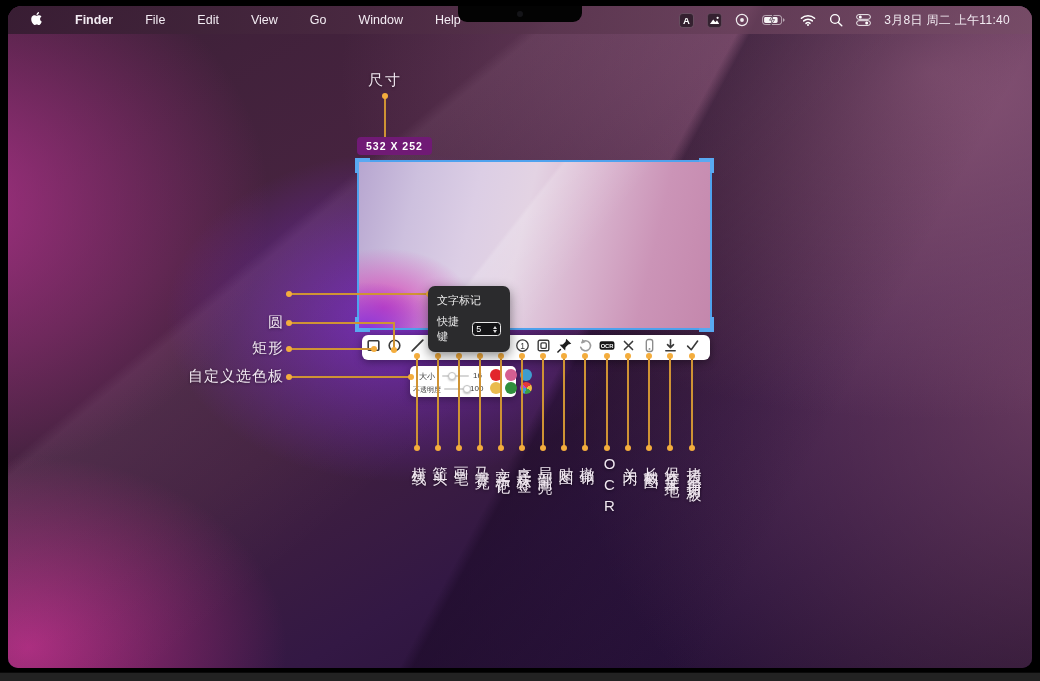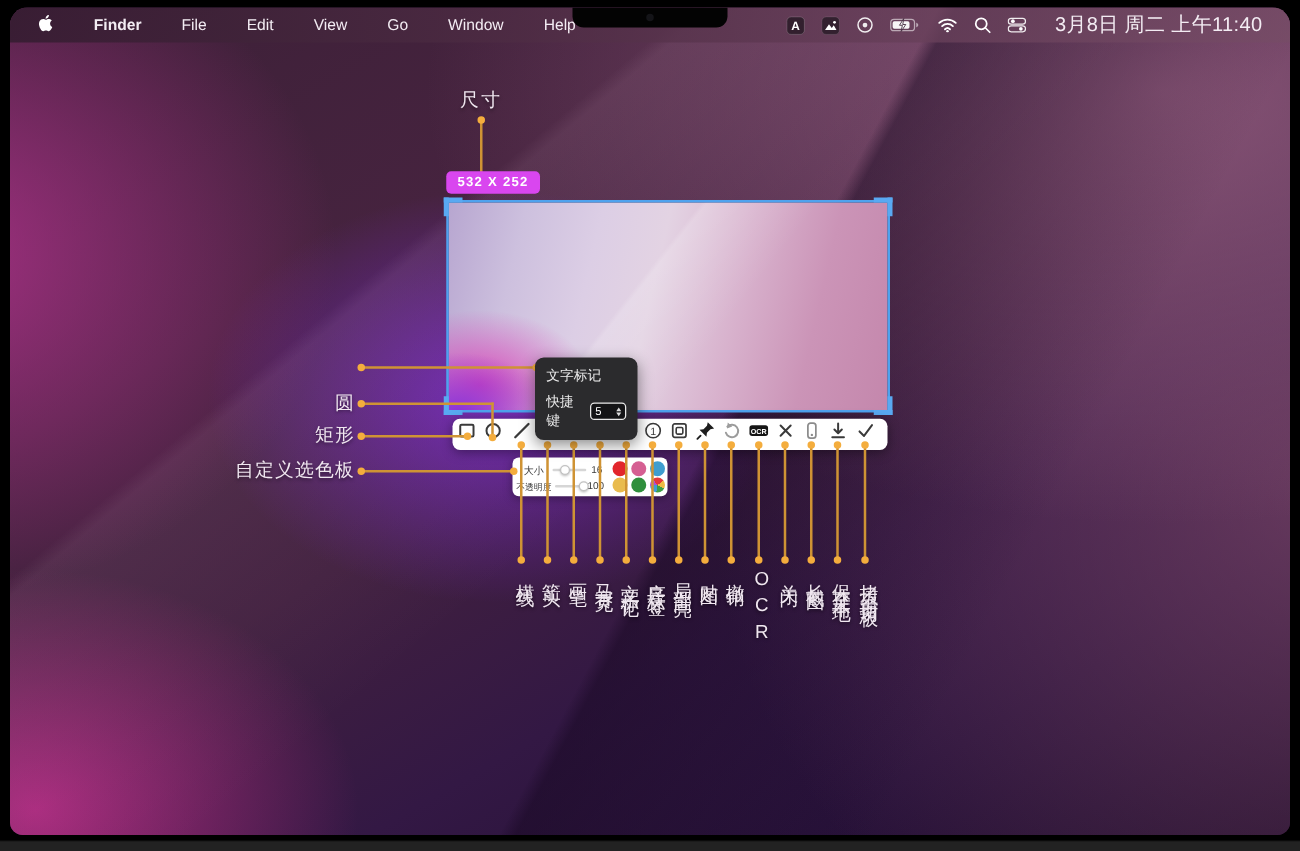--- a/index.html
+++ b/index.html
@@ -24,28 +24,28 @@
       linear-gradient(140deg, transparent 30%, rgba(255,210,235,.07) 31%, transparent 52%); }
   
   .menubar { position:absolute; left:0; top:0; right:0; height:28px; z-index:20;
     display:flex; align-items:center; padding:0 22px; color:#f3ecf3; font-size:12.5px;
     background:linear-gradient(90deg, rgba(52,28,48,.88), rgba(78,44,68,.82) 40%, rgba(104,64,90,.78) 72%, rgba(118,76,102,.78)); }
   .menu-left { display:flex; align-items:center; gap:32px; }
   .menu-item { white-space:nowrap; cursor:default; }
   .menu-item.bold { font-weight:700; }
   .menu-right { margin-left:auto; display:flex; align-items:center; gap:13px; }
   .sicon { display:inline-flex; align-items:center; }
-  .clock { font-size:16px; white-space:nowrap; letter-spacing:.3px;margin-left:10px; }
+  .clock { font-size:12px; white-space:nowrap; letter-spacing:.3px; }
   .notch { position:absolute; left:50%; top:0; transform:translateX(-50%); width:124px; height:16px;
     background:#030303; border-radius:0 0 9px 9px; z-index:30; }
   .notch i { position:absolute; left:50%; top:5px; transform:translateX(-50%); width:6px; height:6px;
     border-radius:50%; background:#141418; }
   
   .size-badge { position:absolute; left:349px; top:131px; height:18px; z-index:9; padding:0 9px;
-    background:#d946ef; color:#fff; border-radius:4px; font-size:10.5px; font-weight:700;
+    background:#701a75; color:#fff; border-radius:4px; font-size:10.5px; font-weight:700;
     letter-spacing:1px; line-height:18px; }
   .selection { position:absolute; left:349px; top:154px; width:355px; height:170px; z-index:3;
     border:2px solid #4fa2ee;
     background:
       radial-gradient(110px 70px at 2% 101%, rgba(135,48,216,.95), transparent 68%),
       radial-gradient(150px 100px at 7% 88%, rgba(216,62,182,.9), transparent 60%),
       linear-gradient(128deg, transparent 42%, rgba(255,255,255,.18) 43%, transparent 62%),
       linear-gradient(103deg,#b7a6d0 0%,#cdc0de 16%,#dccee5 32%,#e3d3e3 46%,#d8b2cd 64%,#cb94b7 81%,#c487ac 100%); }
   .corner { position:absolute; width:15px; height:15px; border:0 solid #59a9f2; }
   .c-tl { left:-4px; top:-4px; border-left-width:4px; border-top-width:4px; }
@@ -63,21 +63,21 @@
   .stepper .arrs { display:flex; flex-direction:column; gap:1px; }
   .stepper .arrs i { display:block; width:0; height:0; border-left:2.5px solid transparent; border-right:2.5px solid transparent; }
   .stepper .a-up { border-bottom:3px solid #ddd; }
   .stepper .a-dn { border-top:3px solid #ddd; }
   
   .toolbar { position:absolute; left:354px; top:329px; width:348px; height:25px; z-index:5;
     background:#fff; border-radius:6px; box-shadow:0 2px 9px rgba(0,0,0,.4); }
   .tool { position:absolute; top:332px; width:18px; height:18px; z-index:6;
     display:flex; align-items:center; justify-content:center; cursor:pointer; }
   
-  .panel { position:absolute; left:402px; top:360px; width:124px; height:31px; z-index:6;
+  .panel { position:absolute; left:402px; top:360px; width:106px; height:31px; z-index:6;
     background:#fff; border-radius:5px; box-shadow:0 2px 8px rgba(0,0,0,.35); font-size:8px; color:#3c3c3c;text-align:right; }
   .panel .plabel { position:absolute; white-space:nowrap; }
   .track { position:absolute; height:2px; background:#d6d6d6; border-radius:1px; }
   .knob { position:absolute; width:8px; height:8px; border-radius:50%; background:#fff;
     border:1px solid #c2c2c2; box-shadow:0 1px 2px rgba(0,0,0,.25); }
   .pval { position:absolute; font-size:8px; color:#3c3c3c; }
   .swatch { position:absolute; width:12px; height:12px; border-radius:50%; cursor:pointer; }
   .swatch.rainbow { background:conic-gradient(#e5383b 0 55deg,#eebc45 55deg 120deg,#3d9e47 120deg 190deg,#3f9dd6 190deg 265deg,#b04fd6 265deg 320deg,#e5383b 320deg); }
   
   .leader { position:absolute; background:#cf9334; z-index:8; }

